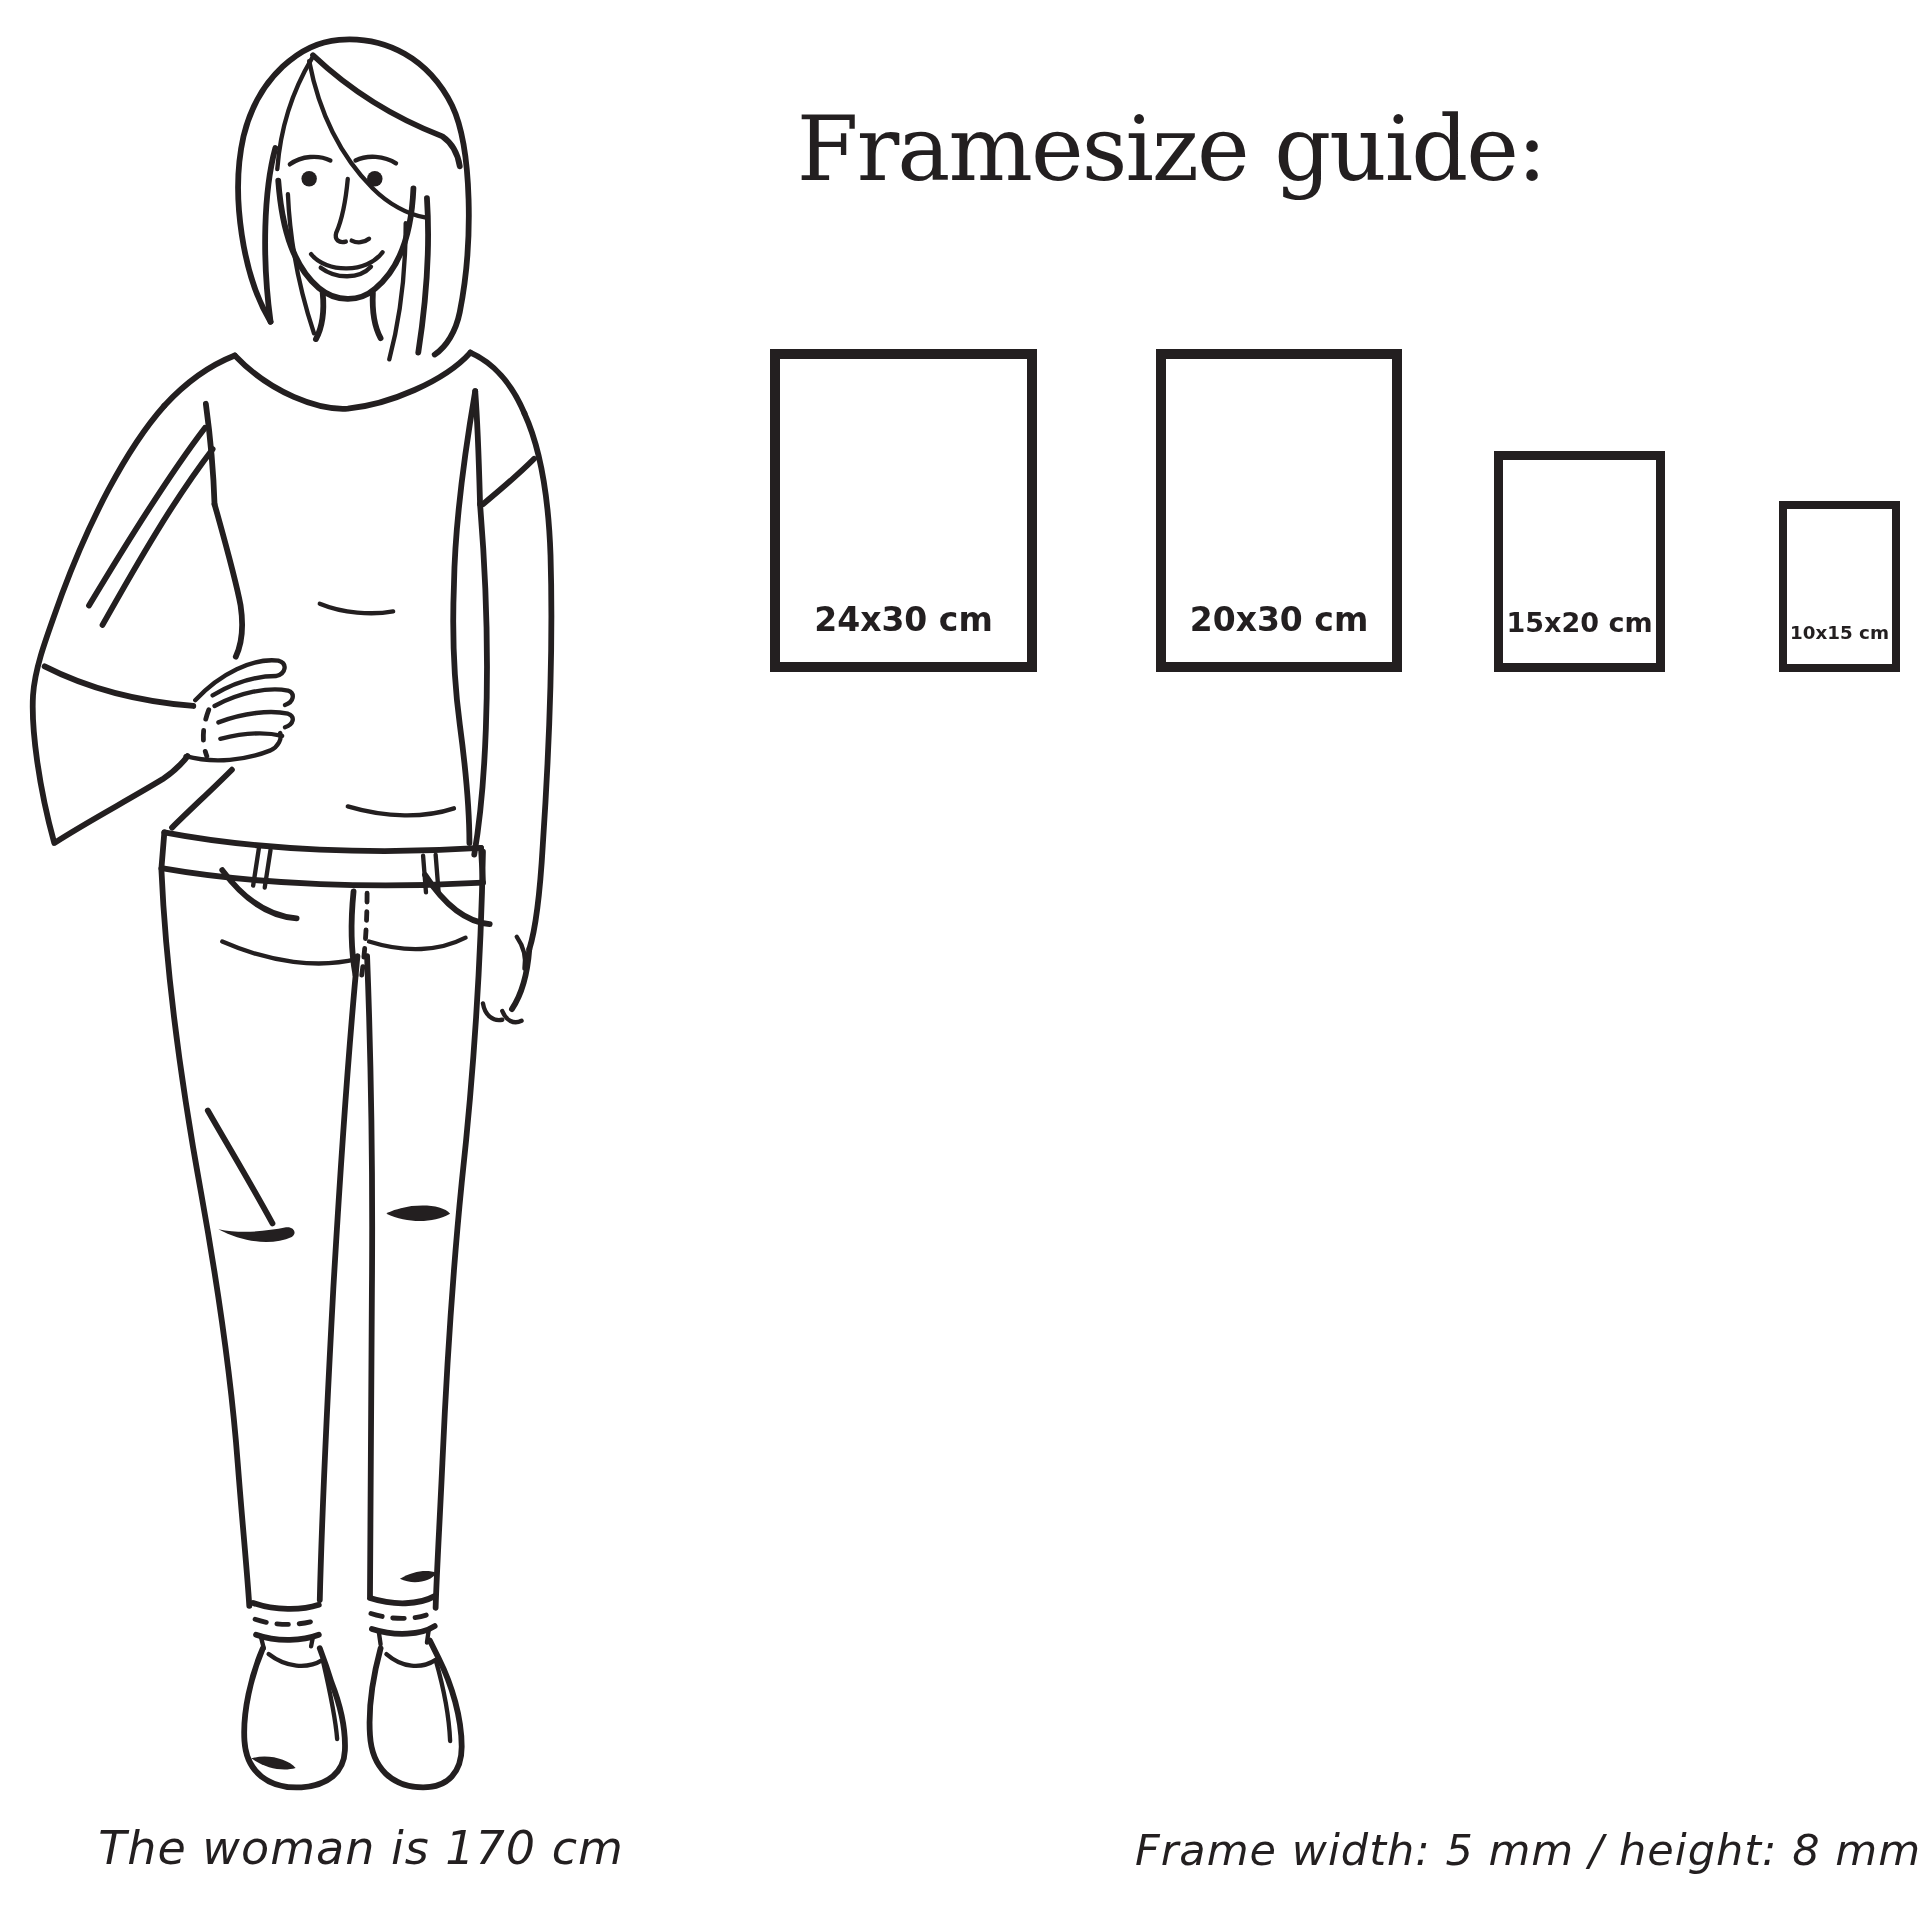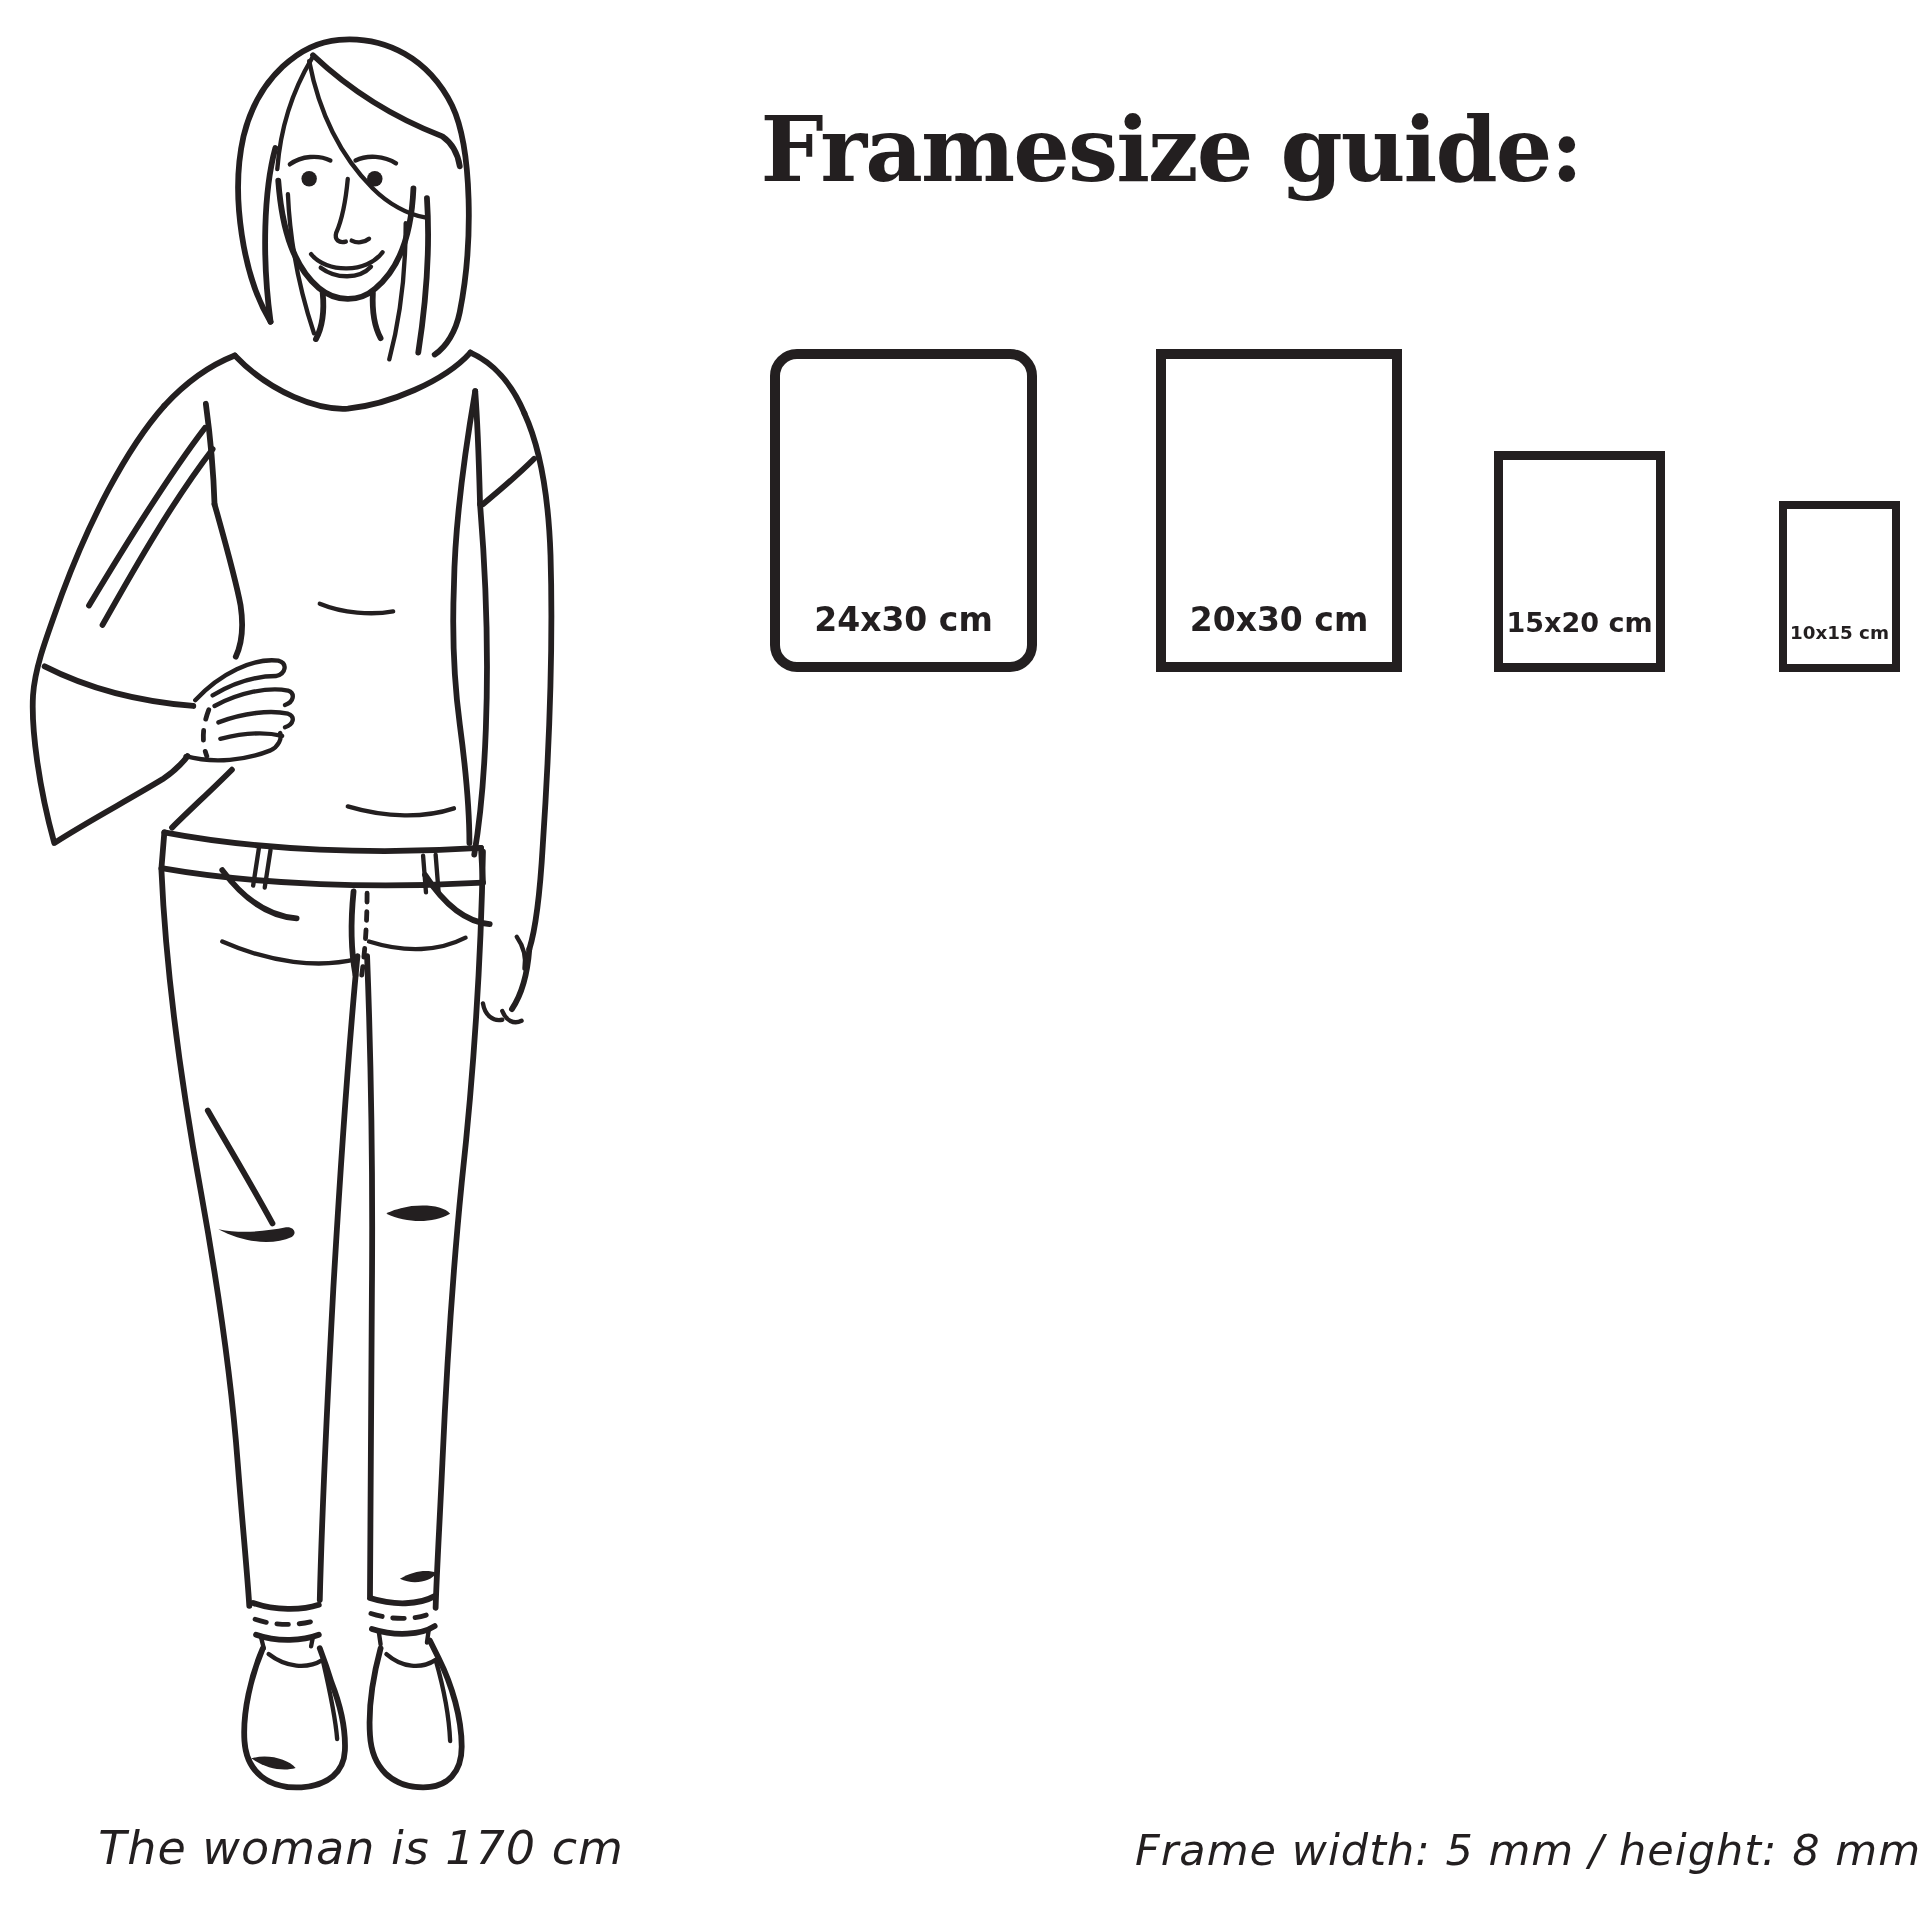--- a/index.html
+++ b/index.html
@@ -10,42 +10,42 @@
   html,body{width:1931px;height:1925px;background:var(--bg);overflow:hidden;}
   body{position:relative;font-family:"DejaVu Sans",sans-serif;color:var(--ink);}
 
   
   .title{
     position:absolute;
     left:1171px;top:97px;
     transform:translateX(-50%);
     white-space:nowrap;
     font-family:"DejaVu Serif",serif;
-    font-weight:bold;
+    font-weight:normal;
     font-size:89px;
     letter-spacing:-1.9px;
     color:var(--ink);
   }
 
   
   .frame{
     position:absolute;
     background:var(--bg);
     border-style:solid;
     border-color:var(--ink);
   }
   .frame .frame-label{
     position:absolute;
     left:0;right:0;
     text-align:center;
     font-weight:bold;
     color:var(--ink);
     white-space:nowrap;
   }
-  .frame-1{left:770px;top:349px;width:267px;height:323px;border-width:10.6px;border-radius:27px;}
+  .frame-1{left:770px;top:349px;width:267px;height:323px;border-width:10.6px;}
   .frame-1 .frame-label{bottom:23px;font-size:33px;}
   .frame-2{left:1156px;top:349px;width:246px;height:323px;border-width:10.6px;}
   .frame-2 .frame-label{bottom:23px;font-size:33px;}
   .frame-3{left:1494px;top:451px;width:171px;height:221px;border-width:9.7px;}
   .frame-3 .frame-label{bottom:25px;font-size:27px;margin-top:44px;}
   .frame-4{left:1779px;top:501px;width:121px;height:171px;border-width:8.7px;}
   .frame-4 .frame-label{bottom:21px;font-size:18.3px;}
 
   
   .caption{

